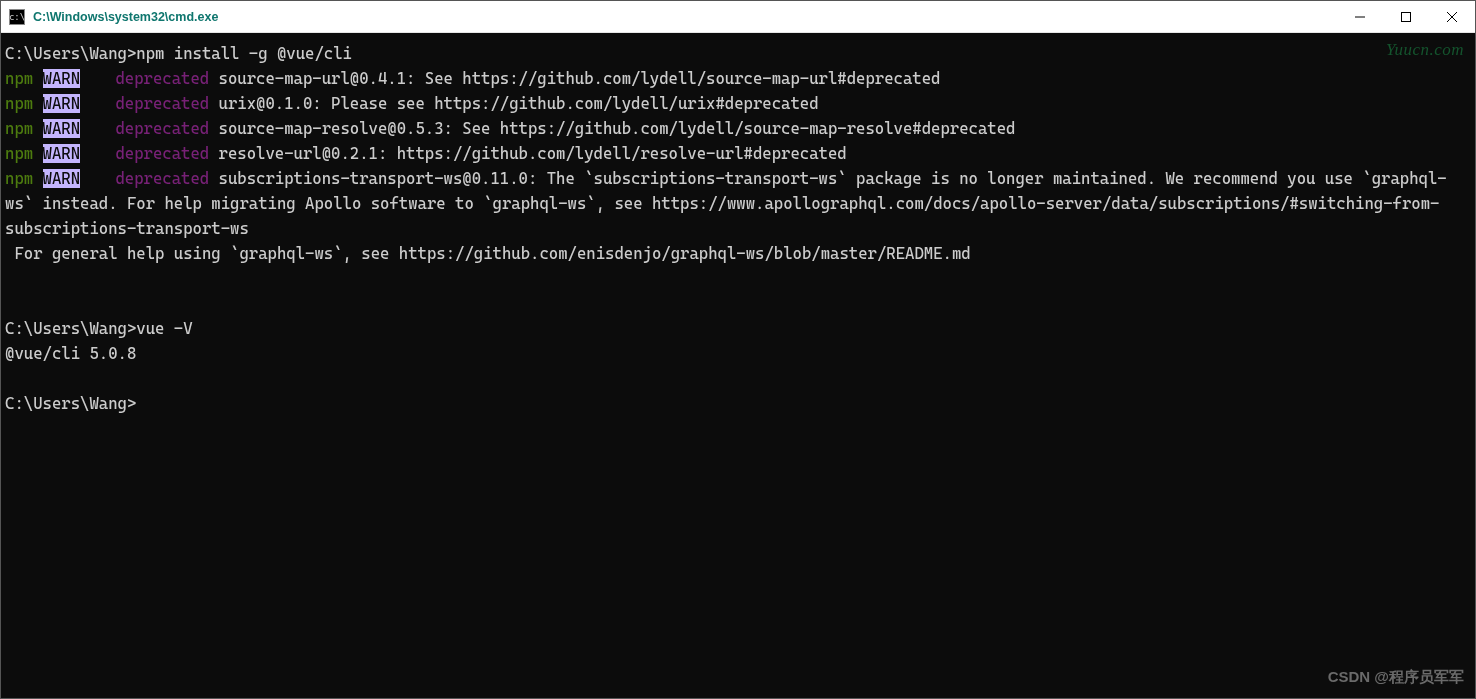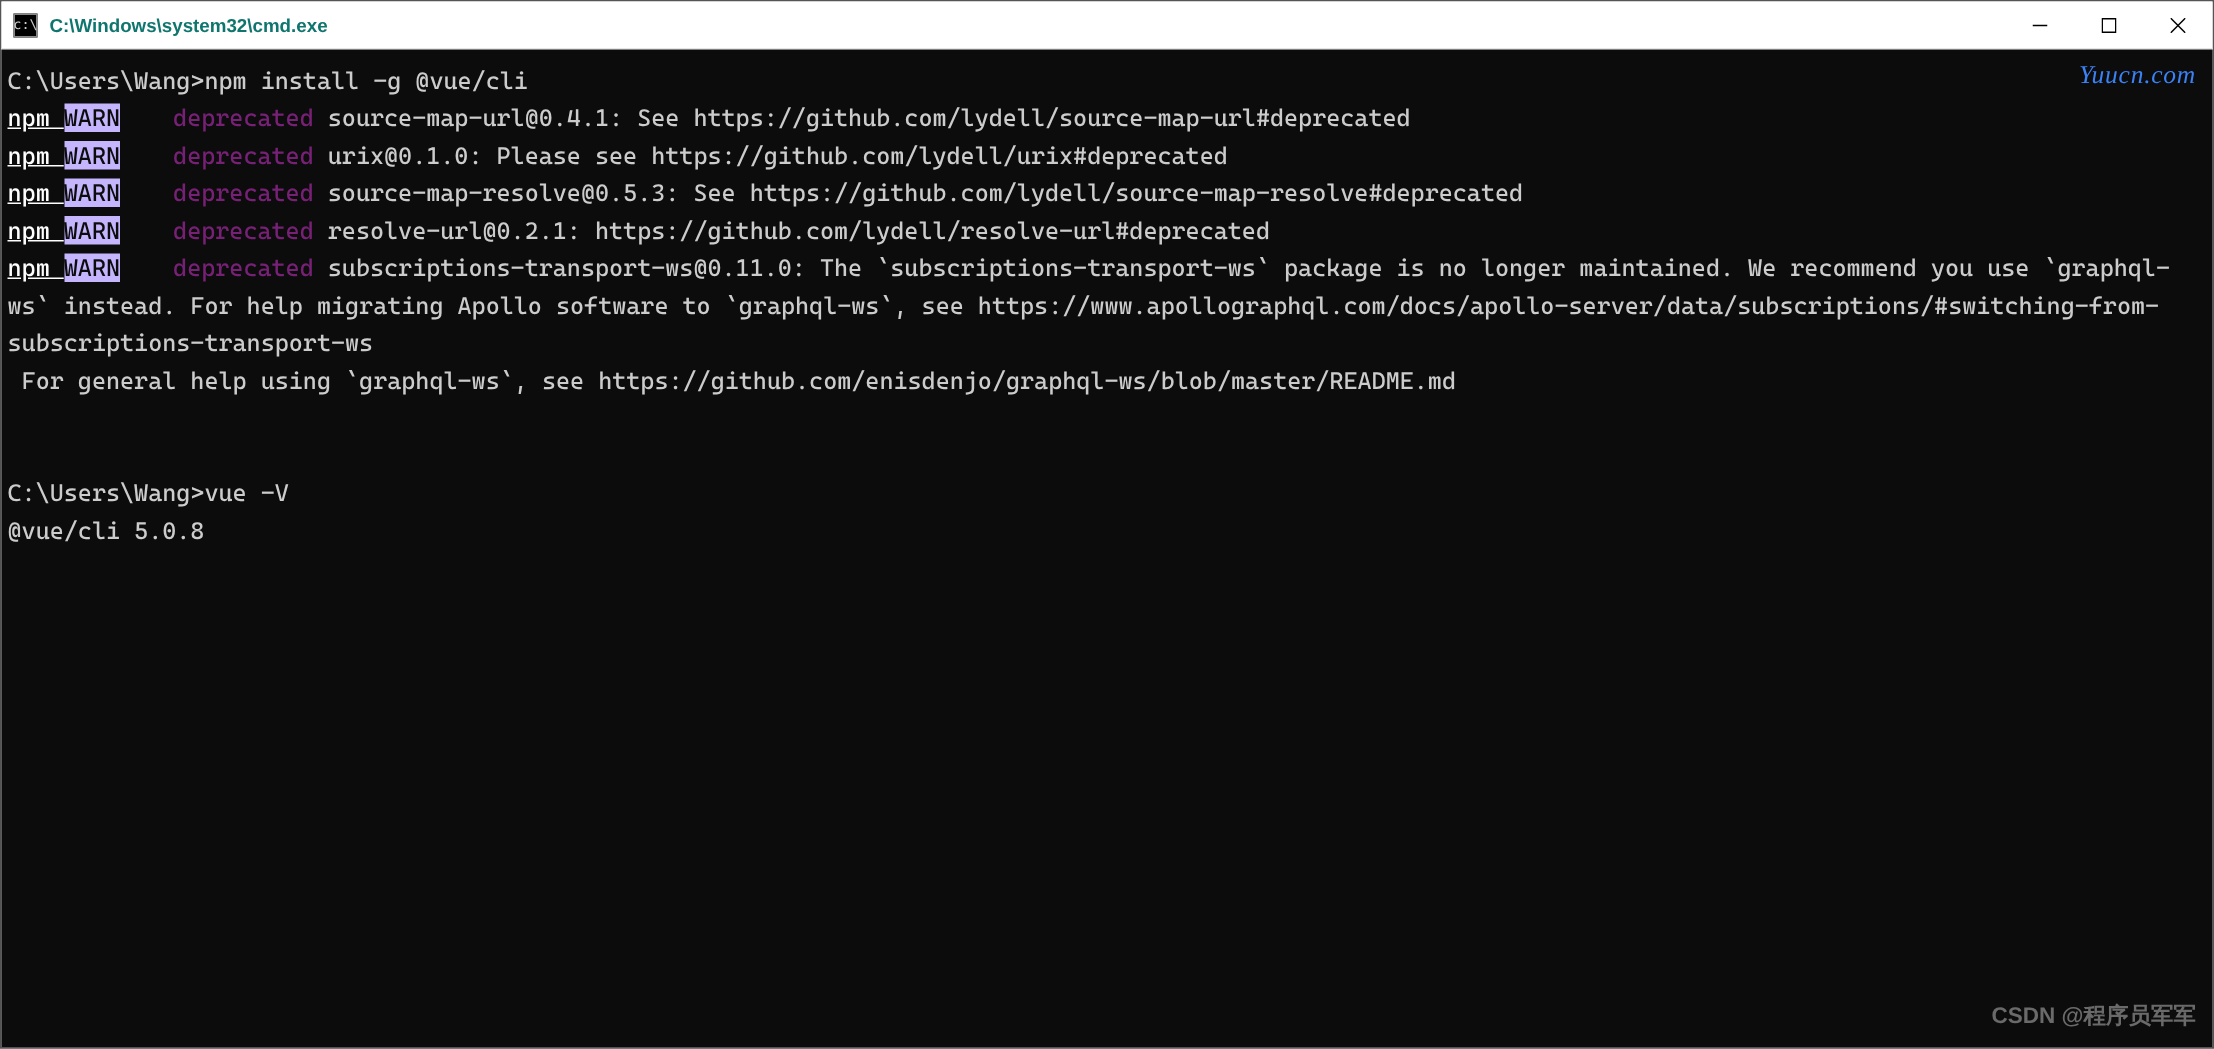--- a/index.html
+++ b/index.html
@@ -68,29 +68,29 @@
       line-height: 25px;
       padding: 8px 4px 4px 4px;
       white-space: pre-wrap;
       word-break: break-word;
       overflow-y: auto;
       position: relative;
     }
     .terminal::-webkit-scrollbar { width: 18px; }
     .terminal::-webkit-scrollbar-track { background: #171717; }
     .terminal::-webkit-scrollbar-thumb { background: #4d4d4d; }
-    .warn-npm { color: #ffffff; text-decoration: underline; }
+    .warn-npm { color: #4d7c0f; }
     .warn-tag { background: #c4b5fd; color: #0c0c0c; }
     .deprecated { color: #772176; margin-left: 26px; }
     .prompt { color: #cccccc; }
     .watermark-tr {
       position: absolute;
       right: 12px;
       top: 40px;
-      color: #3b82f6;
+      color: #14532d;
       font-family: Georgia, "Times New Roman", serif;
       font-style: italic;
       font-size: 17px;
       letter-spacing: 0.5px;
     }
     .watermark-br {
       position: absolute;
       right: 12px;
       bottom: 12px;
       color: #6a6a6a;
@@ -118,17 +118,17 @@
       </button>
       <button class="win-btn close">
         <svg viewBox="0 0 10 10">
             <line x1="0" y1="0" x2="10" y2="10" stroke="currentColor" stroke-width="1"></line>
             <line x1="10" y1="0" x2="0" y2="10" stroke="currentColor" stroke-width="1"></line>
           </svg>
       </button>
     </div>
   </div>
   <div class="terminal"><div></div><div class="prompt">C:\Users\Wang&gt;npm install -g @vue/cli</div><div><span class="warn-npm">npm </span><span class="warn-tag">WARN</span><span class="deprecated"> deprecated</span><span> source-map-url@0.4.1: See https://github.com/lydell/source-map-url#deprecated</span></div><div><span class="warn-npm">npm </span><span class="warn-tag">WARN</span><span class="deprecated"> deprecated</span><span> urix@0.1.0: Please see https://github.com/lydell/urix#deprecated</span></div><div><span class="warn-npm">npm </span><span class="warn-tag">WARN</span><span class="deprecated"> deprecated</span><span> source-map-resolve@0.5.3: See https://github.com/lydell/source-map-resolve#deprecated</span></div><div><span class="warn-npm">npm </span><span class="warn-tag">WARN</span><span class="deprecated"> deprecated</span><span> resolve-url@0.2.1: https://github.com/lydell/resolve-url#deprecated</span></div><div><span class="warn-npm">npm </span><span class="warn-tag">WARN</span><span class="deprecated"> deprecated</span><span> subscriptions-transport-ws@0.11.0: The `subscriptions-transport-ws` package is no longer maintained. We recommend you use `graphql-ws` instead. For help migrating Apollo software to `graphql-ws`, see https://www.apollographql.com/docs/apollo-server/data/subscriptions/#switching-from-subscriptions-transport-ws
- For general help using `graphql-ws`, see https://github.com/enisdenjo/graphql-ws/blob/master/README.md</span></div><div>&nbsp;</div><div>&nbsp;</div><div class="prompt">C:\Users\Wang&gt;vue -V</div><div>@vue/cli 5.0.8</div><div>&nbsp;</div></div>
+ For general help using `graphql-ws`, see https://github.com/enisdenjo/graphql-ws/blob/master/README.md</span></div><div>&nbsp;</div><div>&nbsp;</div><div class="prompt">C:\Users\Wang&gt;vue -V</div><div>@vue/cli 5.0.8</div><div>&nbsp;</div><div class="prompt">C:\Users\Wang&gt;</div></div>
 </div>
 
 <div class="watermark-tr">Yuucn.com</div>
 <div class="watermark-br">CSDN @程序员军军</div>
 
 </body></html>

